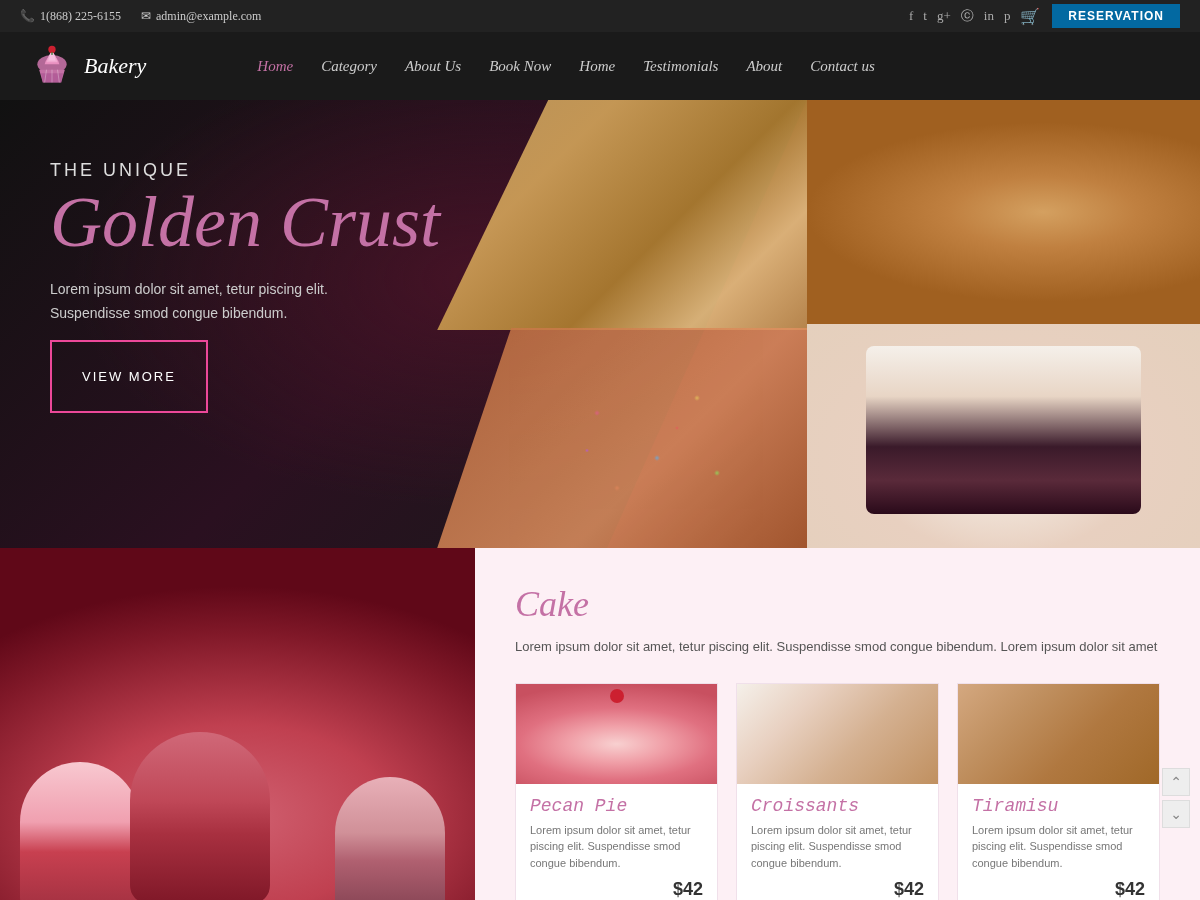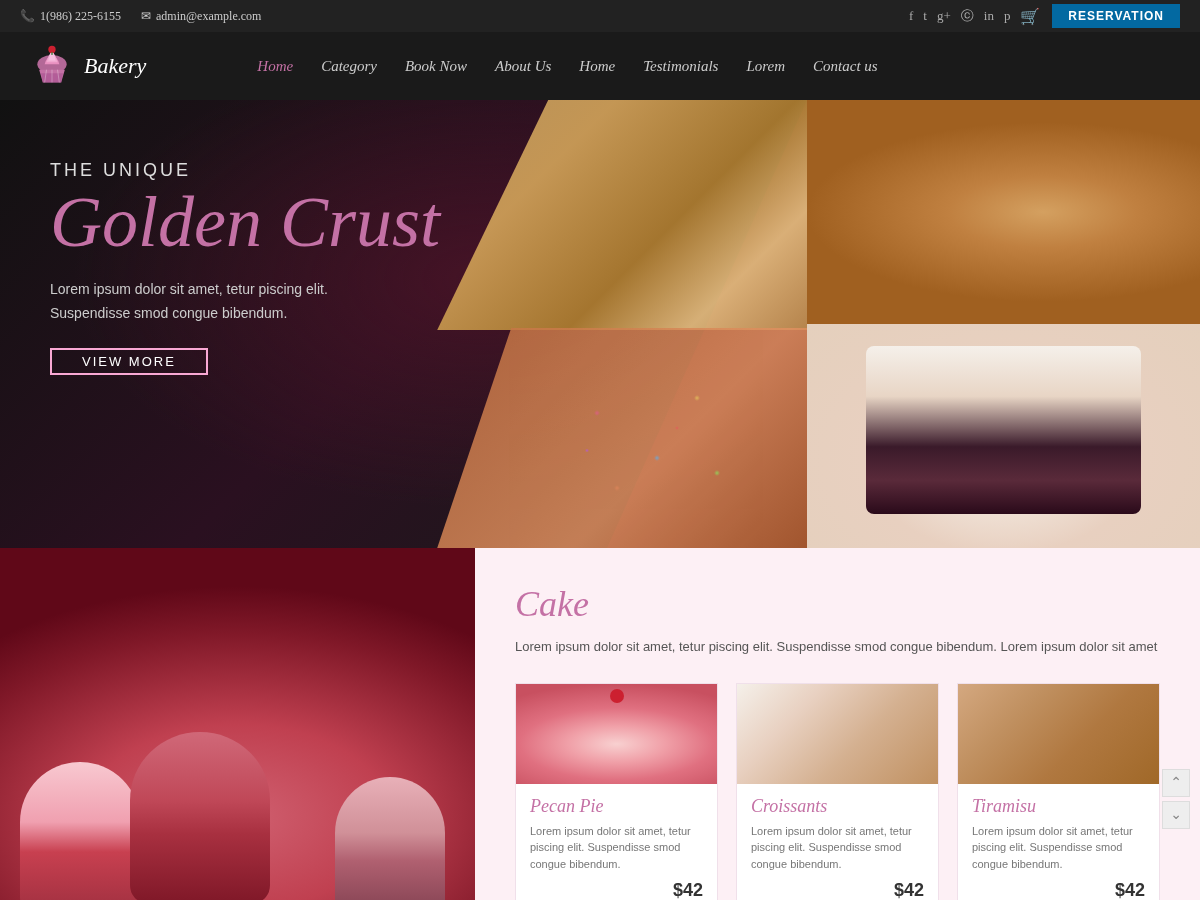--- a/index.html
+++ b/index.html
@@ -166,29 +166,29 @@
       color: #c471a5;
       font-style: italic;
       font-family: Georgia, serif;
       line-height: 1;
       margin-bottom: 20px;
     }
     .hero-desc {
       font-size: 14px;
       color: #ccc;
       line-height: 1.7;
-      margin-bottom: 22px;
+      margin-bottom: 14px;
       font-family: Arial, sans-serif;
       font-style: normal;
     }
     .view-more-btn {
-      border: 2px solid #f9a8d4;
+      border: 2px solid #ec4899;
       color: #fff;
       background: transparent;
-      padding: 4px 30px;
+      padding: 27px 30px;
       font-size: 13px;
       text-transform: uppercase;
       letter-spacing: 2px;
       cursor: pointer;
       font-family: Arial, sans-serif;
     }
 
     
     .hero-right {
       width: 400px;
@@ -364,21 +364,21 @@
       position: relative;
     }
 
     .product-card-body {
       padding: 12px 14px;
     }
     .product-name {
       font-size: 18px;
       color: #c471a5;
       font-style: italic;
-      font-family: Liberation Serif, serif;
+      font-family: Liberation Mono, monospace;
       margin-bottom: 6px;
     }
     .product-desc {
       font-size: 11px;
       color: #777;
       line-height: 1.5;
       margin-bottom: 8px;
       font-family: Arial, sans-serif;
     }
     .product-price {
@@ -418,21 +418,21 @@
     
     .cupcake-logo-svg { width: 44px; height: 44px; }
   </style>
 </head>
 <body>
 
 <div class="top-bar">
   <div class="top-bar-left">
     <span>
       <span>📞</span>
-      <span>1(986) 225-6155</span>
+      <span>1(868) 225-6155</span>
     </span>
     <span>
       <span>✉</span>
       <span>admin@example.com</span>
     </span>
   </div>
   <div class="top-bar-right">
     <div class="social-icons-group">
       <span class="social-icon">f</span>
       <span class="social-icon">t</span>
@@ -464,25 +464,25 @@
 
       <line x1="18" y1="28" x2="16" y2="42" stroke="#ffffff" stroke-width="0.8" opacity="0.4"></line>
       <line x1="24" y1="28" x2="24" y2="42" stroke="#ffffff" stroke-width="0.8" opacity="0.4"></line>
       <line x1="30" y1="28" x2="32" y2="42" stroke="#ffffff" stroke-width="0.8" opacity="0.4"></line>
     </svg>
     <span class="logo-text">Bakery</span>
   </div>
   <nav class="nav">
     <a href="#" class="active">Home</a>
     <a href="#">Category</a>
+    <a href="#">About Us</a>
     <a href="#">Book Now</a>
-    <a href="#">About Us</a>
     <a href="#">Home</a>
     <a href="#">Testimonials</a>
-    <a href="#">Lorem</a>
+    <a href="#">About</a>
     <a href="#">Contact us</a>
   </nav>
 </div>
 
 <div class="hero">
 
   <div class="hero-left">
     <div class="hero-bg"></div>
     <div class="hero-diagonal"></div>
 

